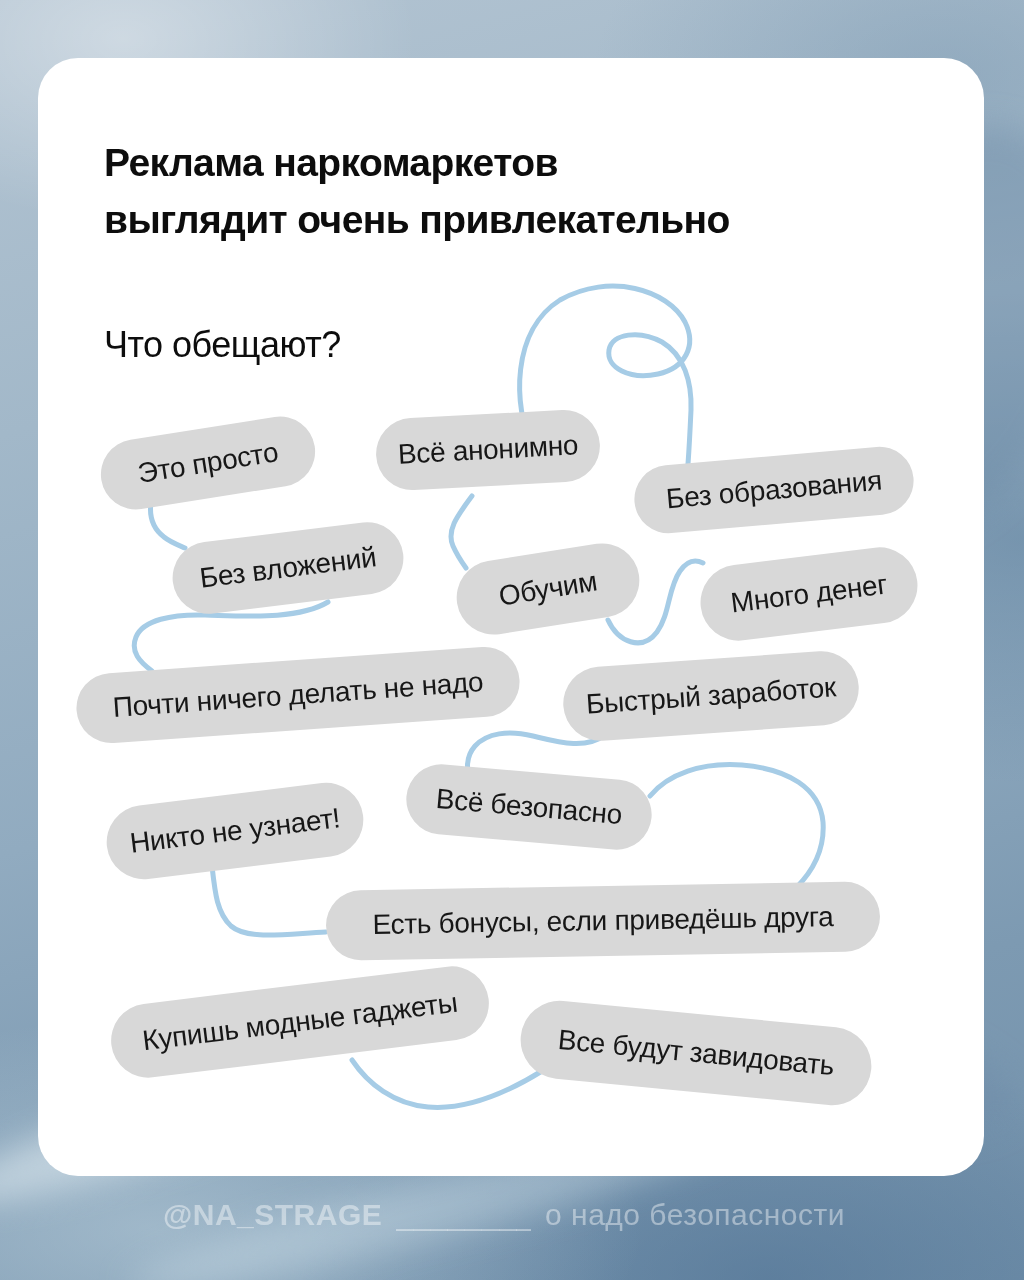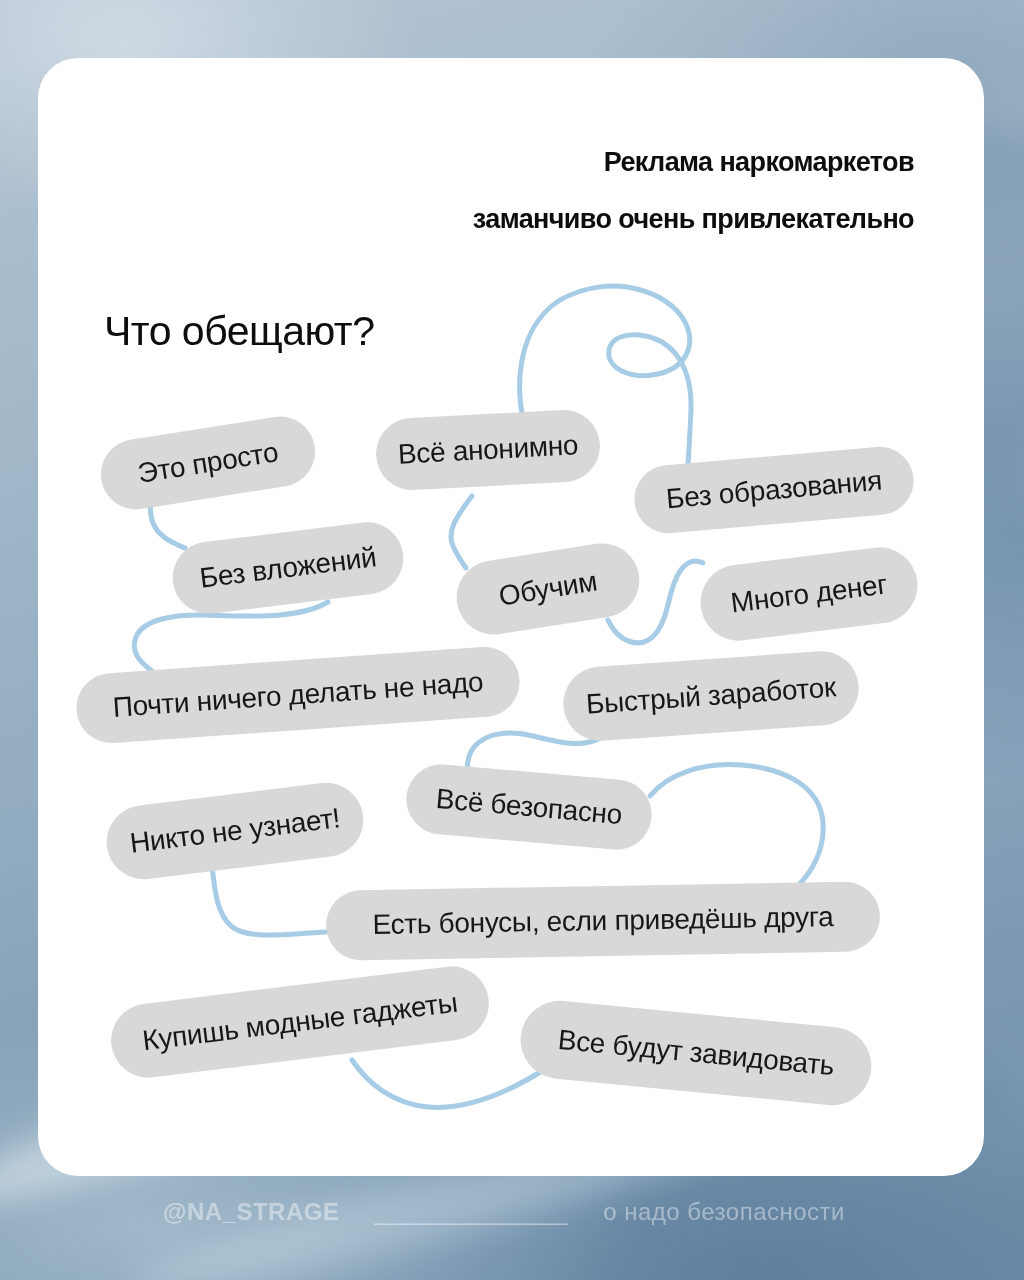--- a/index.html
+++ b/index.html
@@ -21,61 +21,61 @@
   .s4{left:820px;top:120px;width:260px;height:420px;background:rgba(108,138,165,.4);transform:rotate(18deg);}
 
   .card{
     position:absolute;left:38px;top:58px;width:946px;height:1118px;
     background:var(--color-card,#ffffff);border-radius:40px;
   }
 
   .title{
     position:absolute;left:104px;top:134px;width:810px;
     color:var(--color-text,#0d0d0d);
-    font-weight:700;font-size:27px;line-height:57px;letter-spacing:-0.6px;text-align:right;
+    font-weight:700;font-size:39px;line-height:57px;letter-spacing:-0.6px;
   }
   .subtitle{
-    position:absolute;left:104px;top:306px;width:600px;
+    position:absolute;left:104px;top:320px;width:600px;
     color:var(--color-text,#0d0d0d);
-    font-weight:400;font-size:41px;line-height:50px;letter-spacing:-0.5px;
+    font-weight:400;font-size:36px;line-height:50px;letter-spacing:-0.5px;
   }
 
   svg.connector{position:absolute;left:0;top:0;width:1024px;height:1280px;pointer-events:none;}
   svg.connector path{fill:none;stroke:var(--color-line,#a6cce6);stroke-width:5;stroke-linecap:round;}
 
   .bubble{
     position:absolute;display:flex;align-items:center;justify-content:center;
     background:var(--color-bubble,#d8d8d8);border-radius:40px;
     color:#171717;font-size:28px;font-weight:400;letter-spacing:-0.3px;
     white-space:nowrap;transform:rotate(var(--r,0deg));
   }
 
   .footer{
     position:absolute;left:163px;top:1198px;width:682px;
     display:flex;align-items:baseline;justify-content:flex-start;gap:14px;
-    color:rgba(255,255,255,.42);font-size:24px;letter-spacing:.5px;
+    color:rgba(255,255,255,.42);font-size:30px;letter-spacing:.5px;
   }
   .footer .handle{font-weight:700;}
   .footer .divider{flex:1;text-align:center;overflow:hidden;font-weight:400;}
 </style>
 </head>
 <body>
 
 <div id="stage">
 
   <div class="bg-streak s1"></div>
   <div class="bg-streak s2"></div>
   <div class="bg-streak s3"></div>
   <div class="bg-streak s4"></div>
 
   <div class="card"></div>
 
   <div class="title">
     <div>Реклама наркомаркетов</div>
-    <div>заманчиво очень привлекательно</div>
+    <div>выглядит очень привлекательно</div>
   </div>
   <div class="subtitle">Что обещают?</div>
 
   <svg class="connector" viewBox="0 0 1024 1280" aria-hidden="true">
     <path d="M 533 449 C 512 405 512 330 560 300 C 610 272 668 290 685 322 C 697 346 685 368 658 374 C 630 380 606 368 609 350 C 612 333 640 330 662 342 C 684 355 692 382 691 410 C 690 432 689 450 688 464"></path>
     <path d="M 472 496 C 458 515 446 530 453 546 C 457 555 461 561 466 568"></path>
     <path d="M 608 620 C 618 642 642 652 657 632 C 670 614 668 588 680 571 C 687 561 695 559 703 563"></path>
     <path d="M 152 496 C 148 514 152 528 164 537 C 170 542 178 545 185 548"></path>
     <path d="M 328 602 C 298 620 245 616 205 615 C 172 614 143 620 136 637 C 130 652 140 662 152 671"></path>
     <path d="M 605 735 C 585 750 558 742 533 736 C 508 730 487 733 475 746 C 467 755 466 766 469 778"></path>

